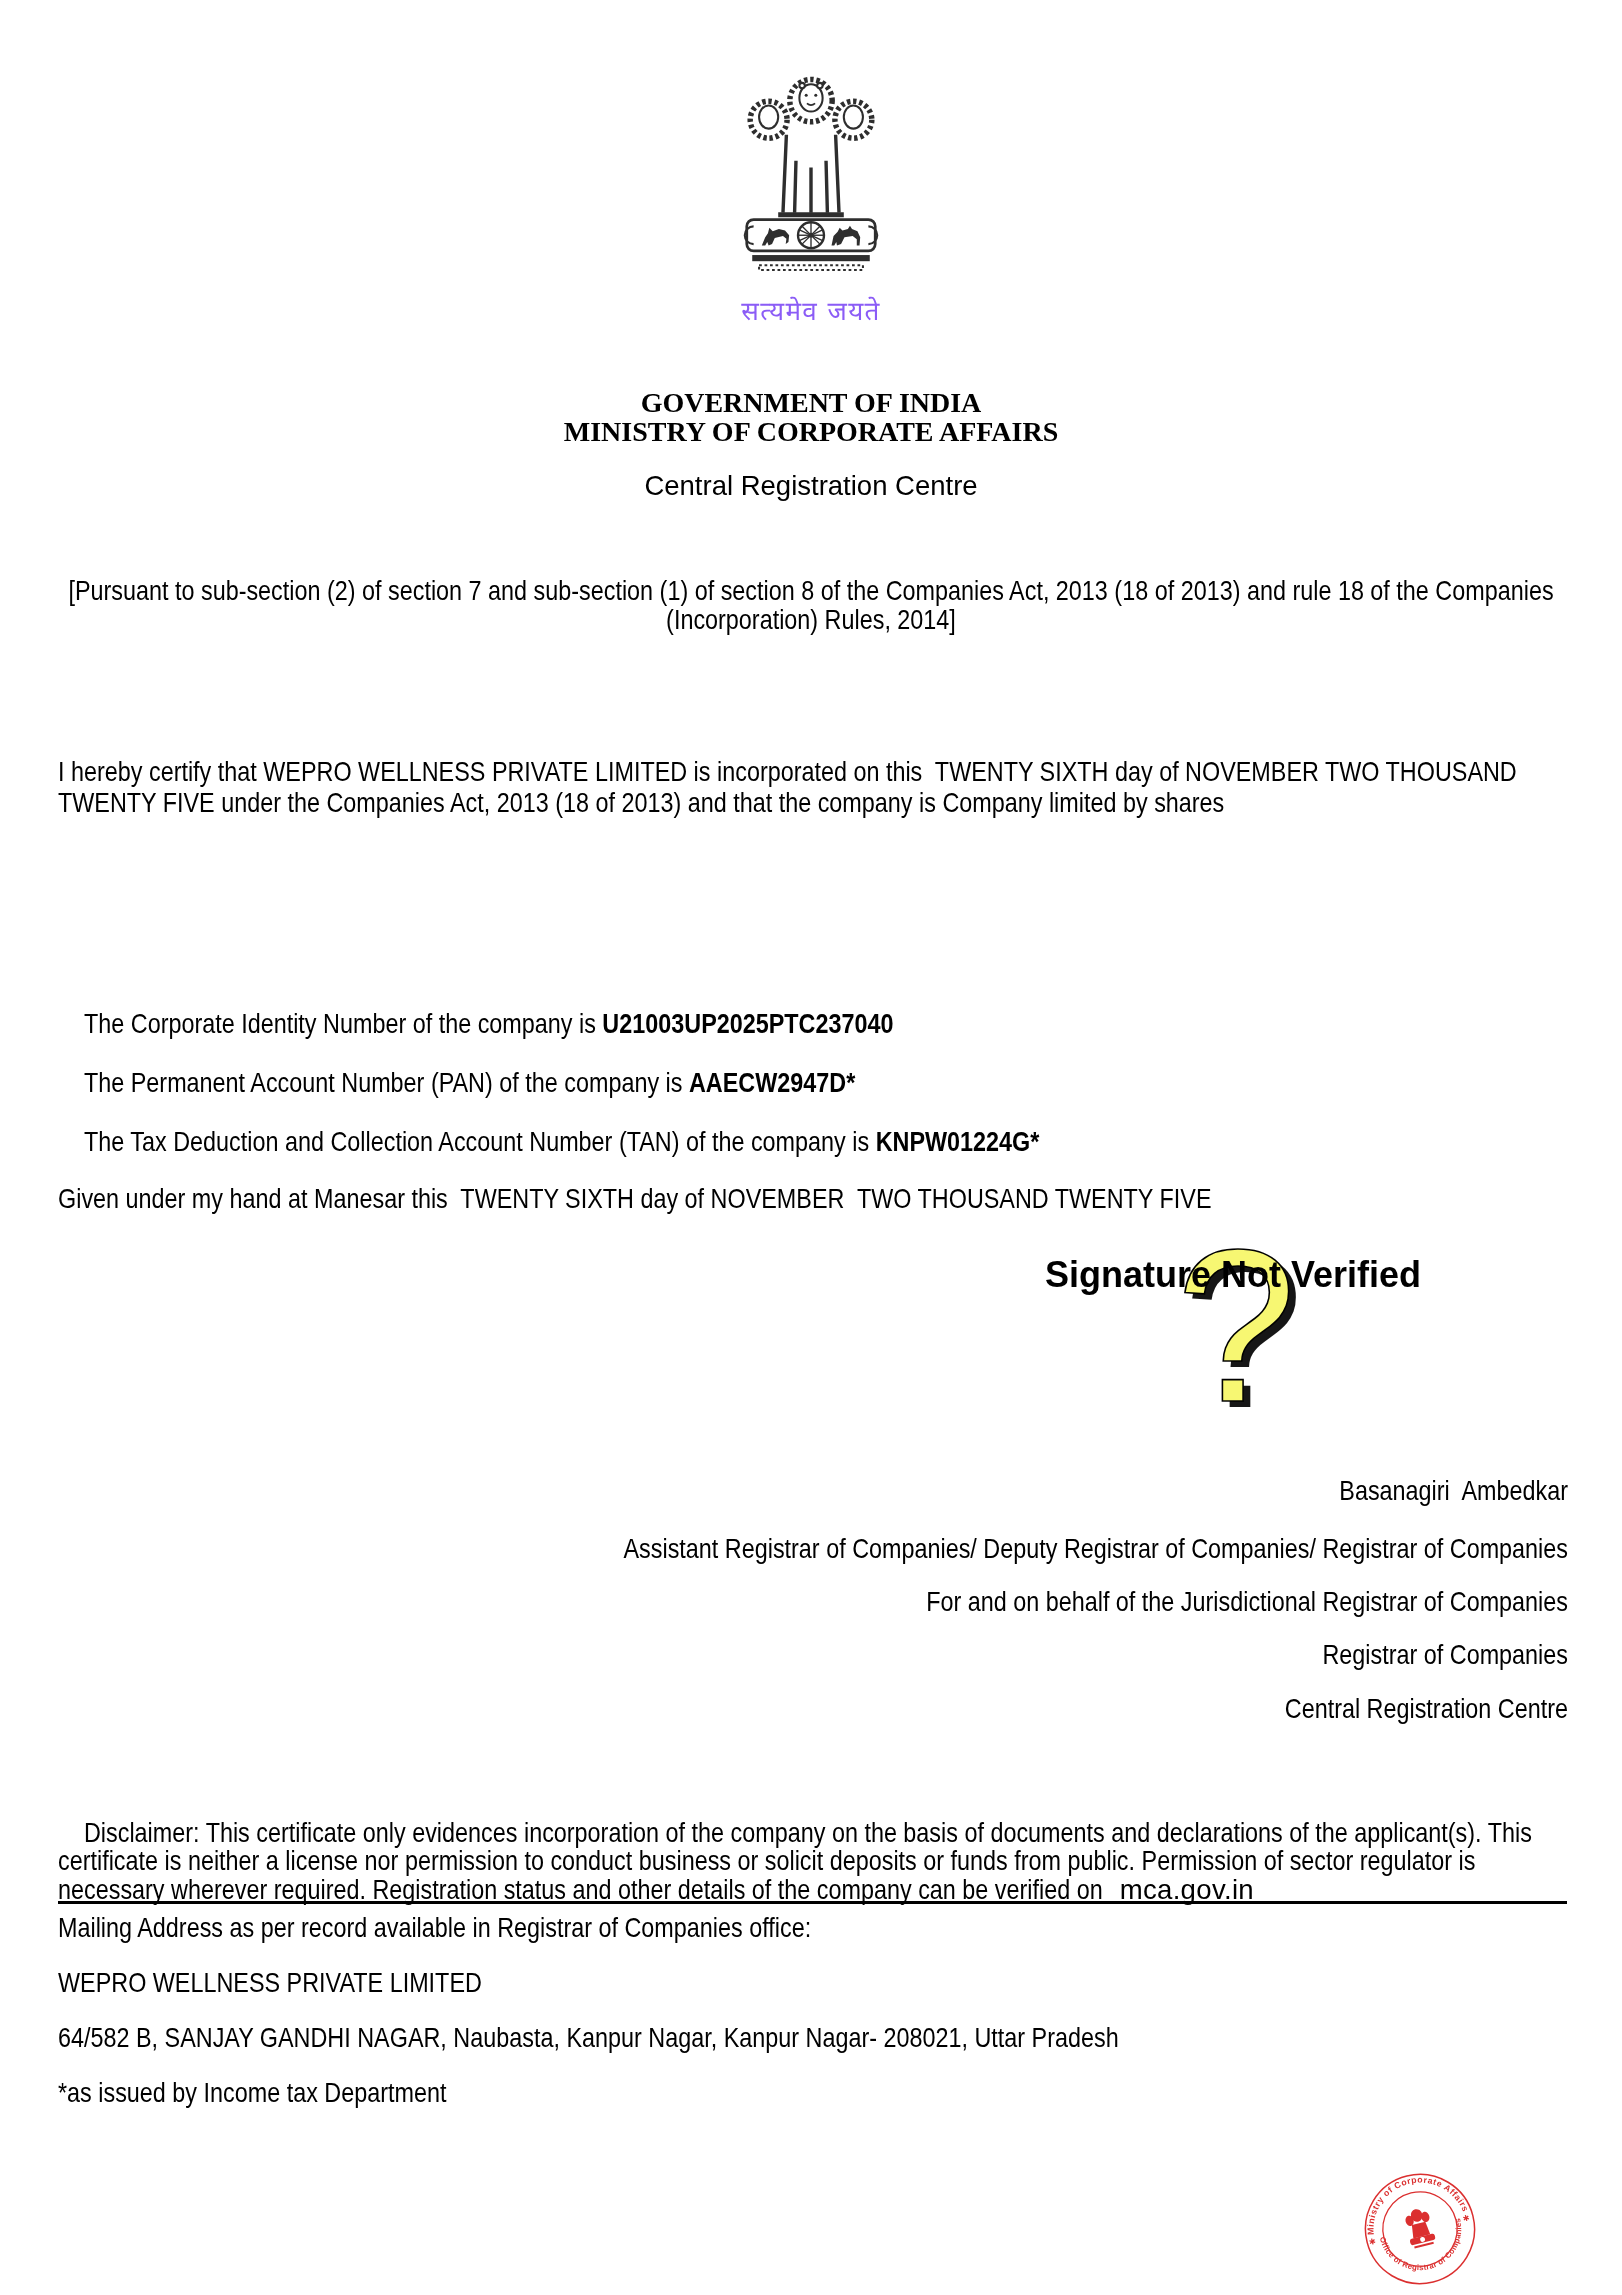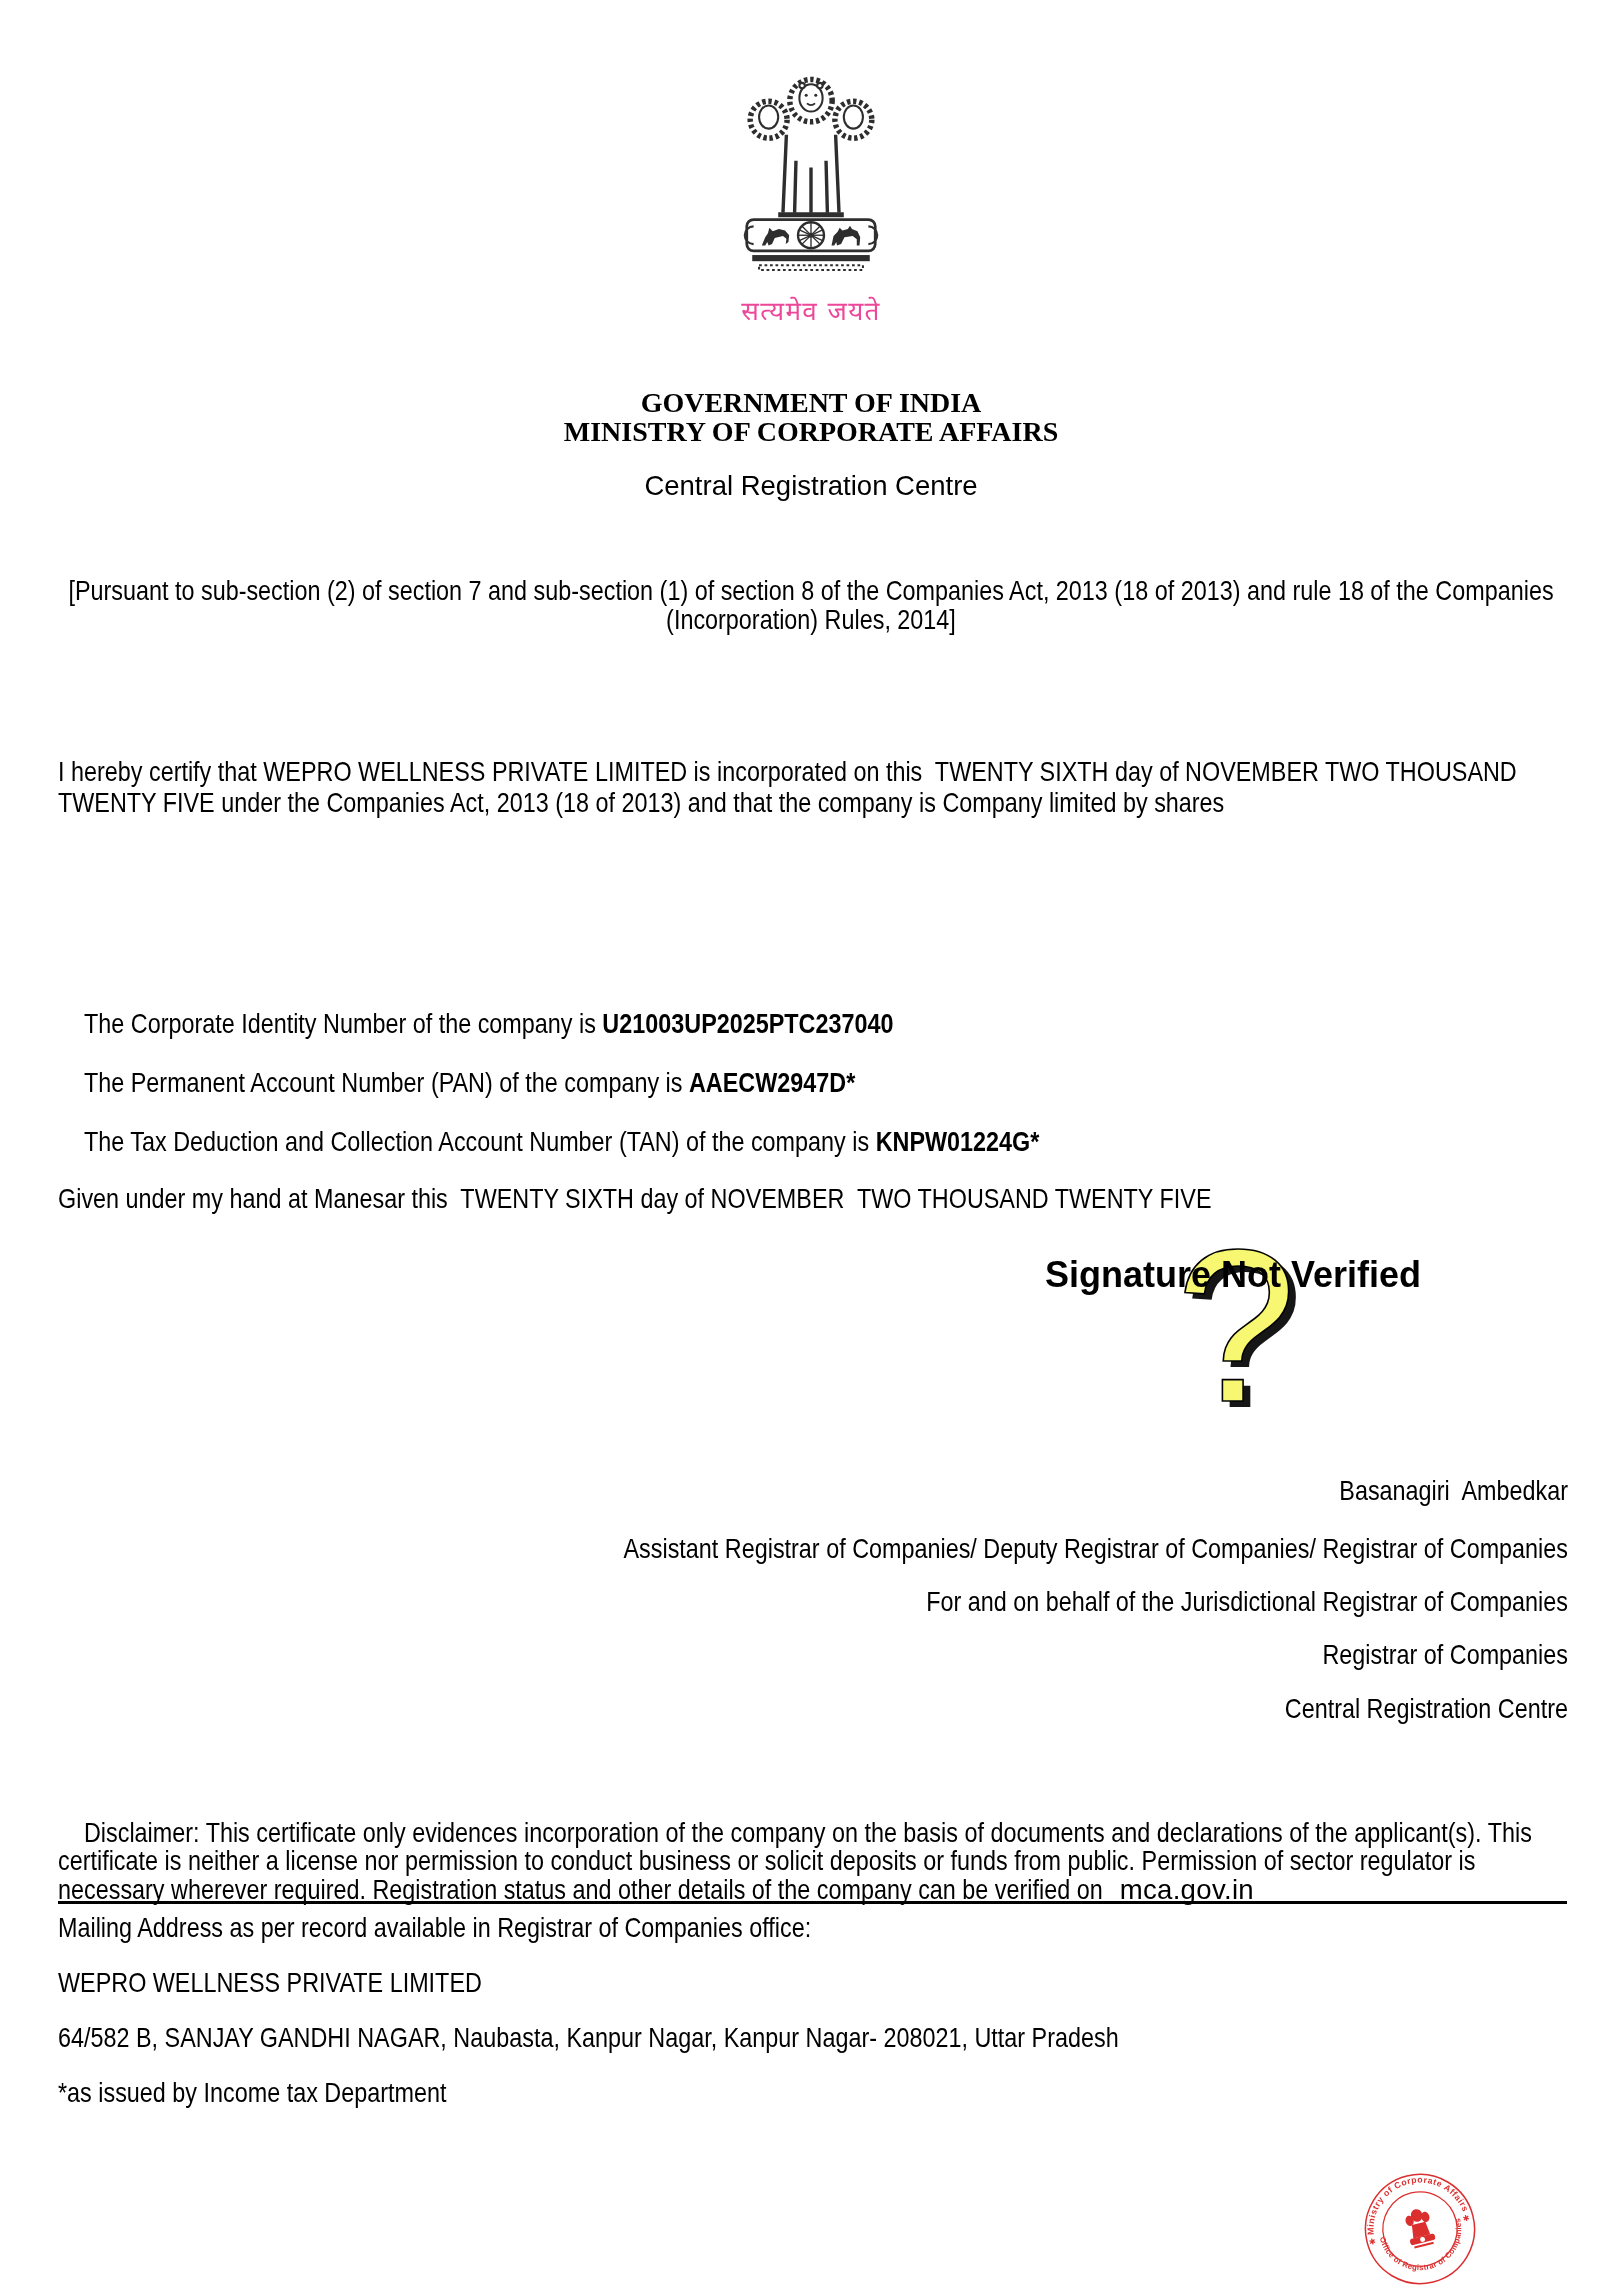--- a/index.html
+++ b/index.html
@@ -37,21 +37,21 @@
   .officer-line {
     right:54px; width:1776px; text-align:right;
     font-size:27.5px; line-height:30px; white-space:pre-wrap;
   }
   #disclaimer { top:1790px; font-size:27.5px; line-height:28.5px; }
   #mca-site { display:inline-block; transform:scaleX(1.18); transform-origin:0 70%; letter-spacing:0.3px;margin-left:12px; }
   #rule { left:58px; top:1901px; width:1509px; height:2.6px; background:#000; }
   .footer-line { left:58px; width:1776px; font-size:27.5px; line-height:30px; white-space:pre-wrap; }
   #emblem-caption {
     top:292px; font-family:"DejaVu Sans",sans-serif;
-    font-size:26px; color:#ec4899; letter-spacing:1.3px;
+    font-size:26px; color:#8b5cf6; letter-spacing:1.3px;
   }
   #seal { left:1362px; top:2171px; width:116px; height:116px; opacity:0.92; filter:blur(0.3px); }
 </style>
 </head>
 <body>
 
 <div class="page">
 
   <svg class="abs" style="left:729px; top:60px;" width="164" height="222" viewBox="0 0 240 310" aria-hidden="true">
     <g stroke="#2e2e2e" fill="none" stroke-width="3">

